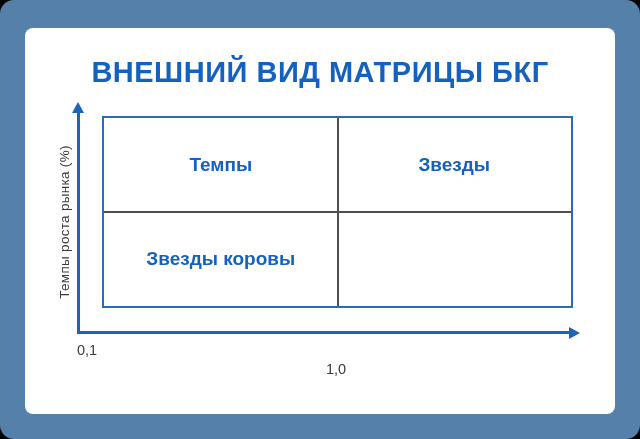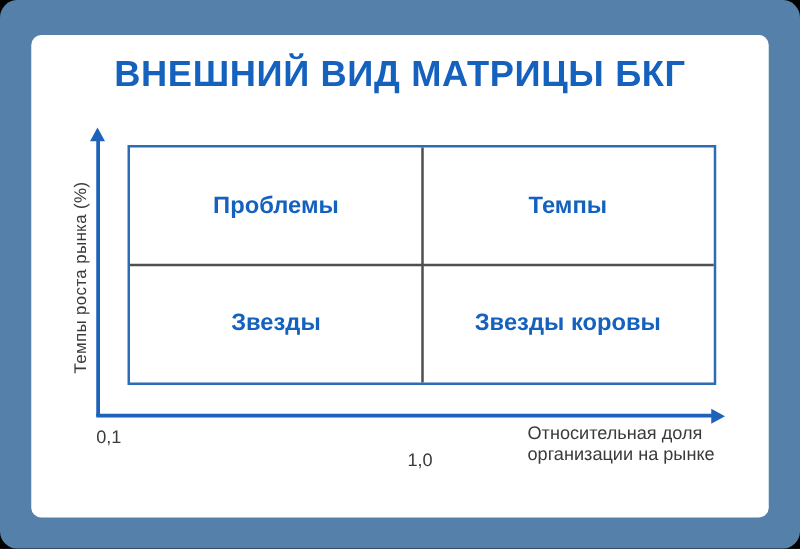--- a/index.html
+++ b/index.html
@@ -21,21 +21,21 @@
     left: 25px;
     top: 28px;
     width: 590px;
     height: 386px;
     background: #ffffff;
     border-radius: 8px;
   }
   .page-title {
     position: absolute;
     left: 25px;
-    top: 44px;
+    top: 56px;
     width: 590px;
     text-align: center;
     font-size: 29px;
     font-weight: bold;
     letter-spacing: 0.5px;
     color: #1561BE;
     white-space: nowrap;
   }
   .matrix {
     position: absolute;
@@ -140,35 +140,30 @@
 </style>
 </head>
 <body>
 
 <div id="screen">
   <div class="card"></div>
 
   <div class="page-title">ВНЕШНИЙ ВИД МАТРИЦЫ БКГ</div>
 
   <div class="matrix">
-    <div class="quadrant">Проблемы</div>
     <div class="quadrant">Темпы</div>
     <div class="quadrant">Звезды</div>
     <div class="quadrant">Звезды коровы</div>
     <div class="divider-v"></div>
     <div class="divider-h"></div>
   </div>
 
   <div class="y-axis-line"></div>
   <div class="y-axis-arrow"></div>
   <div class="x-axis-line"></div>
   <div class="x-axis-arrow"></div>
 
   <div class="y-axis-label">Темпы роста рынка (%)</div>
 
   <div class="tick tick-01">0,1</div>
   <div class="tick tick-10">1,0</div>
 
-  <div class="x-axis-caption">
-    <div>Относительная доля</div>
-    <div>организации на рынке</div>
-  </div>
 </div>
 
 </body></html>

